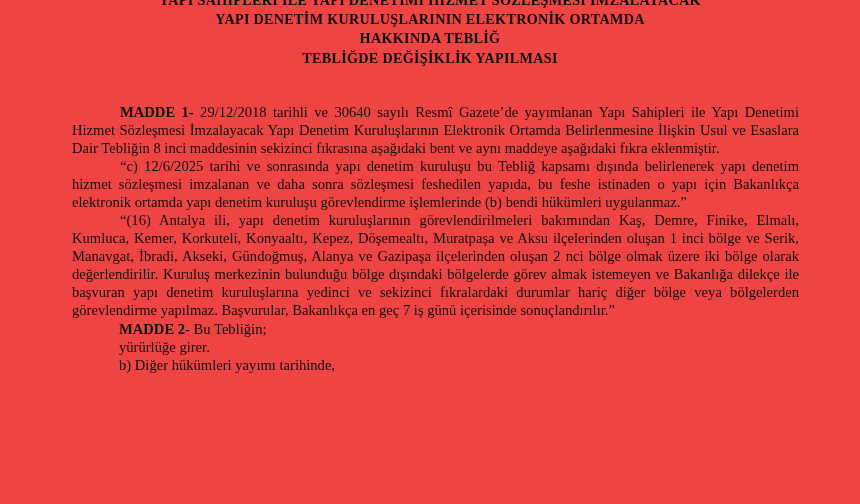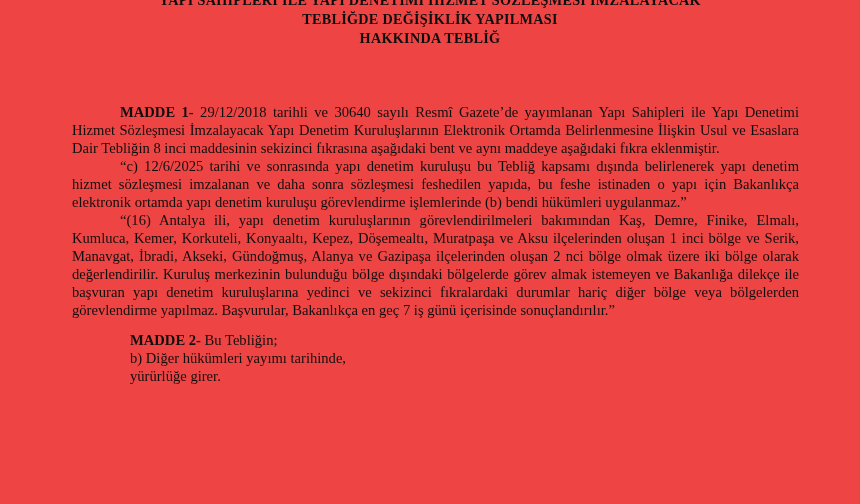--- a/index.html
+++ b/index.html
@@ -52,47 +52,48 @@
   }
   .para {
     margin: 0;
     text-indent: 48px;
     text-align: justify;
     text-align-last: left;
   }
 
   
   .block-indent {
-    margin: 12px;
+    margin: 1px;
     padding-left: 46px;
     text-align: left;
   }
   .block-indent .ln { display: block; white-space: nowrap; }
 
   b, .bold { font-weight: bold; }
 </style>
 </head>
 <body>
 
 <div id="page">
 
   <div class="doc-title">
     <span class="tline">YAPI SAHİPLERİ İLE YAPI DENETİMİ HİZMET SÖZLEŞMESİ İMZALAYACAK</span>
+    <span class="tline">YAPI DENETİM KURULUŞLARININ ELEKTRONİK ORTAMDA</span>
+    <span class="tline">HAKKINDA TEBLİĞ</span>
     <span class="tline">TEBLİĞDE DEĞİŞİKLİK YAPILMASI</span>
-    <span class="tline">HAKKINDA TEBLİĞ</span>
   </div>
 
   <div class="doc-body">
 
     <p class="para"><b>MADDE 1-</b><span> 29/12/2018 tarihli ve 30640 sayılı Resmî Gazete’de yayımlanan Yapı Sahipleri ile Yapı Denetimi Hizmet Sözleşmesi İmzalayacak Yapı Denetim Kuruluşlarının Elektronik Ortamda Belirlenmesine İlişkin Usul ve Esaslara Dair Tebliğin 8 inci maddesinin sekizinci fıkrasına aşağıdaki bent ve aynı maddeye aşağıdaki fıkra eklenmiştir.</span></p>
 
     <p class="para">“c) 12/6/2025 tarihi ve sonrasında yapı denetim kuruluşu bu Tebliğ kapsamı dışında belirlenerek yapı denetim hizmet sözleşmesi imzalanan ve daha sonra sözleşmesi feshedilen yapıda, bu feshe istinaden o yapı için Bakanlıkça elektronik ortamda yapı denetim kuruluşu görevlendirme işlemlerinde (b) bendi hükümleri uygulanmaz.”</p>
 
     <p class="para">“(16) Antalya ili, yapı denetim kuruluşlarının görevlendirilmeleri bakımından Kaş, Demre, Finike, Elmalı, Kumluca, Kemer, Korkuteli, Konyaaltı, Kepez, Döşemealtı, Muratpaşa ve Aksu ilçelerinden oluşan 1 inci bölge ve Serik, Manavgat, İbradi, Akseki, Gündoğmuş, Alanya ve Gazipaşa ilçelerinden oluşan 2 nci bölge olmak üzere iki bölge olarak değerlendirilir. Kuruluş merkezinin bulunduğu bölge dışındaki bölgelerde görev almak istemeyen ve Bakanlığa dilekçe ile başvuran yapı denetim kuruluşlarına yedinci ve sekizinci fıkralardaki durumlar hariç diğer bölge veya bölgelerden görevlendirme yapılmaz. Başvurular, Bakanlıkça en geç 7 iş günü içerisinde sonuçlandırılır.”</p>
 
     <div class="block-indent">
       <span class="ln"><b>MADDE 2-</b><span> Bu Tebliğin;</span></span>
+      <span class="ln">yürürlüğe girer.</span>
       <span class="ln">b) Diğer hükümleri yayımı tarihinde,</span>
-      <span class="ln">yürürlüğe girer.</span>
     </div>
 
   </div>
 </div>
 
 </body></html>

